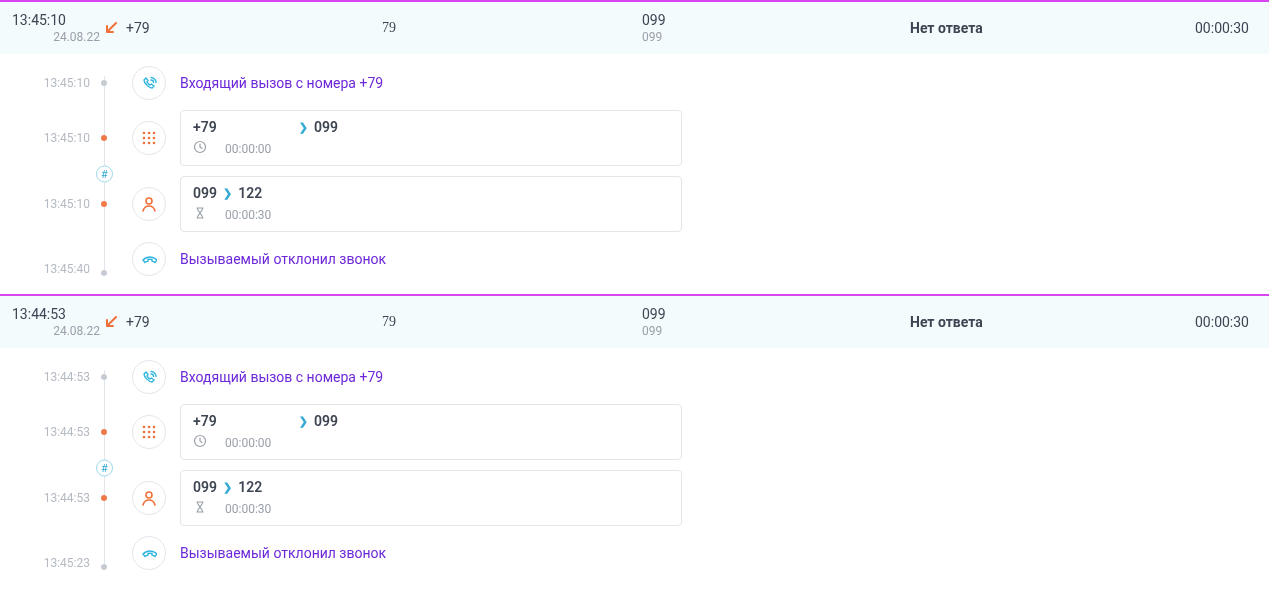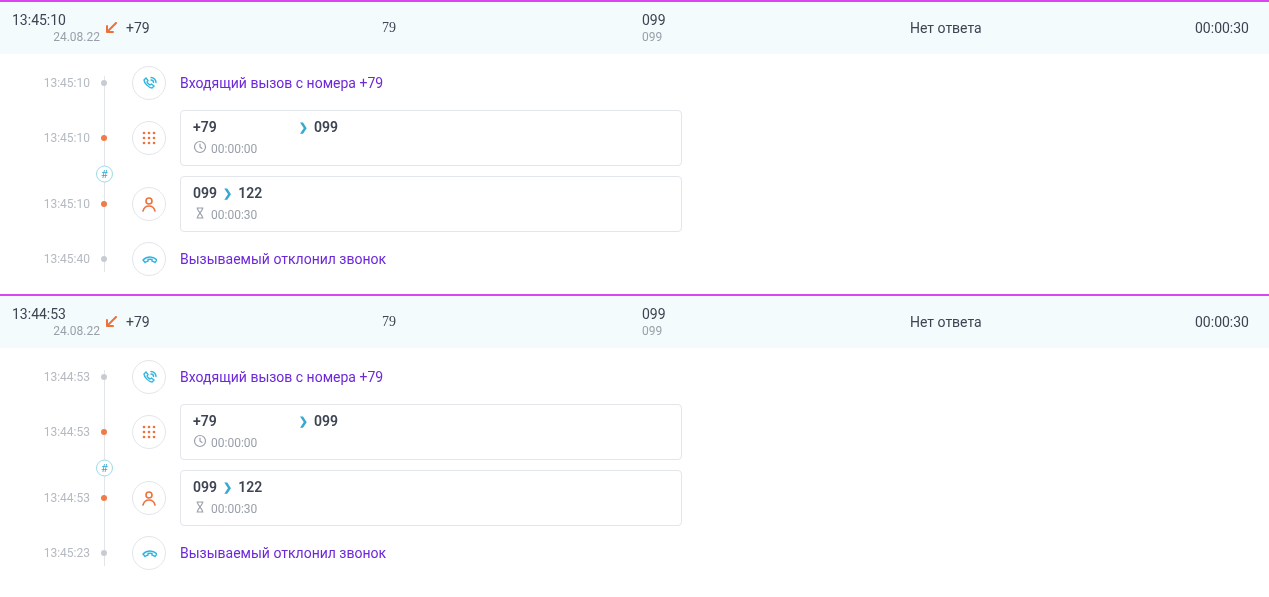--- a/index.html
+++ b/index.html
@@ -16,21 +16,21 @@
     align-items: center;
     background: #f4fbfd;
     padding: 8px 12px;
     min-height: 52px;
   }
   .col-time { width: 88px; }
   .col-arrow { width: 22px; display:flex; align-items:center; justify-content:center; }
   .col-from { width: 260px; padding-left: 4px; }
   .col-via  { width: 260px; font-family: Liberation Serif, serif; }
   .col-to   { width: 268px; }
-  .col-status { width: 264px; }
+  .col-status { width: 264px; font-weight: bold; }
   .col-dur  { flex: 1; text-align: right; padding-right: 8px; }
   .time-main { font-size: 14px; color: #3d4452; }
   .date-sub  { font-size: 12px; color: #9aa0aa; margin-top: 2px; text-align: right; }
   .to-main { font-size: 14px; color: #3d4452; }
   .to-sub  { font-size: 12px; color: #9aa0aa; margin-top: 2px; }
   .status-text, .dur-text, .from-text, .via-text { font-size: 14px; color: #3d4452; }
 
   .detail-area {
     padding: 12px 0 18px 12px;
     position: relative;
@@ -59,21 +59,21 @@
     text-align: center;
     z-index: 2;
   }
   .step {
     display: flex;
     align-items: center;
     position: relative;
     z-index: 1;
     margin-bottom: 10px;
   }
-  .step:last-child { margin-bottom: 0; }
+  .step:last-child { margin-bottom: 0; align-items: flex-end; }
   .step-time {
     width: 88px;
     text-align: right;
     padding-right: 10px;
     color: #b5bac2;
     font-size: 12px;
   }
   .step-dot {
     width: 32px;
     display: flex;
@@ -101,21 +101,21 @@
   .card {
     border: 1px solid #e2e6eb;
     border-radius: 4px;
     padding: 8px 12px;
     width: 502px;
     background: #fff;
   }
   .card-line1 { display: flex; align-items: center; gap: 6px; font-size: 14px; }
   .card-line1 .num { font-weight: 600; color: #3d4452; }
   .card-line1 .sep { color: #33a9d4; font-weight: 700; font-size:11px; }
-  .card-line2 { display: flex; align-items: center; gap: 4px; margin-top: 5px; color: #9aa0aa; font-size: 12px; }
+  .card-line2 { display: flex; align-items: center; gap: 18px; margin-top: 5px; color: #9aa0aa; font-size: 12px; }
 
   
   .ic-blue  { stroke: #2fb5de; fill: none; }
   .ic-grey  { stroke: #9aa0aa; fill: none; }
 </style>
 </head>
 <body>
 
 <div id="root">
     <div class="call-block">

